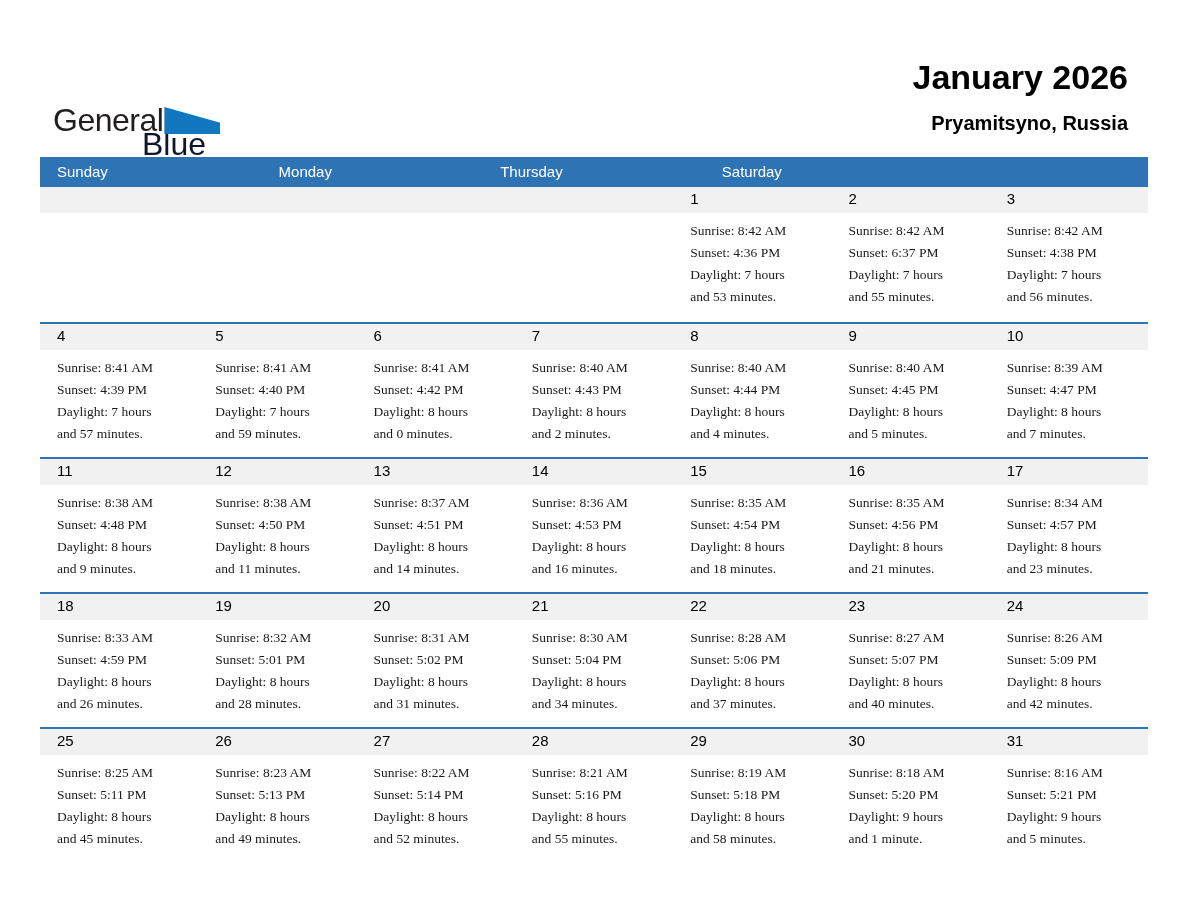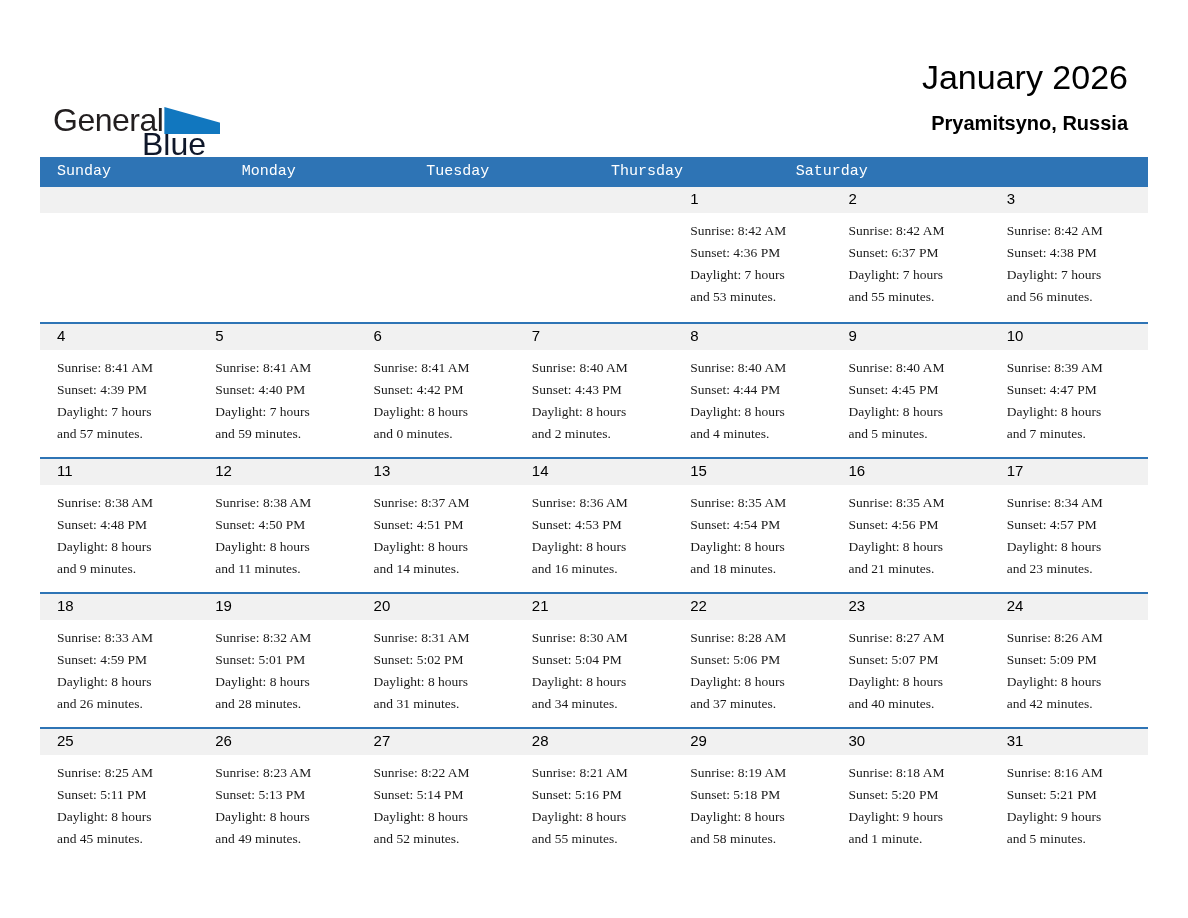--- a/index.html
+++ b/index.html
@@ -22,33 +22,33 @@
     clip-path: polygon(0 0, 100% 58%, 100% 100%, 0 100%);
   }
   .logo-blue {
     font-size: 32px; color: #0f172a; text-align: right;
     margin-top: -12px; padding-right: 17px; line-height: 36px;
   }
 
   
   .cal-title {
     position: absolute; top: 58px; right: 60px;
-    font-size: 34px; color: #000000; font-weight: 400;
+    font-size: 34px; color: #000000; font-weight: 700;
   }
   .cal-subtitle {
     position: absolute; top: 112px; right: 60px;
     font-size: 20px; color: #000000; font-weight: 700;
   }
 
   
   .calendar { position: absolute; left: 40px; top: 157px; width: 1108px; }
 
   .weekday-header {
-    display: grid; grid-template-columns: repeat(6, 1fr);
-    background: #2e74b5; height: 30px; font-family: Liberation Mono, monospace;
+    display: grid; grid-template-columns: repeat(5, 1fr);
+    background: #2e74b5; height: 30px;
   }
   .weekday {
     color: #ffffff; font-size: 15px; line-height: 30px; padding-left: 17px;
     font-weight: 400; overflow: hidden; white-space: nowrap;
   }
 
   .week-row {
     display: grid; grid-template-columns: repeat(7, 1fr);
     height: 135px; background: #ffffff;
   }
@@ -75,21 +75,20 @@
   <div class="logo-blue">Blue</div>
 </div>
 
 <div class="cal-title">January 2026</div>
 <div class="cal-subtitle">Pryamitsyno, Russia</div>
 
 <div class="calendar">
   <div class="weekday-header">
     <div class="weekday">Sunday</div>
     <div class="weekday">Monday</div>
-    <div class="weekday">Tuesday</div>
     <div class="weekday">Thursday</div>
     <div class="weekday">Saturday</div>
   </div>
   <div>
       <div class="week-row">
         <div class="cell">
           <div class="date-band"></div>
           <div class="cell-lines"></div>
         </div>
         <div class="cell">

